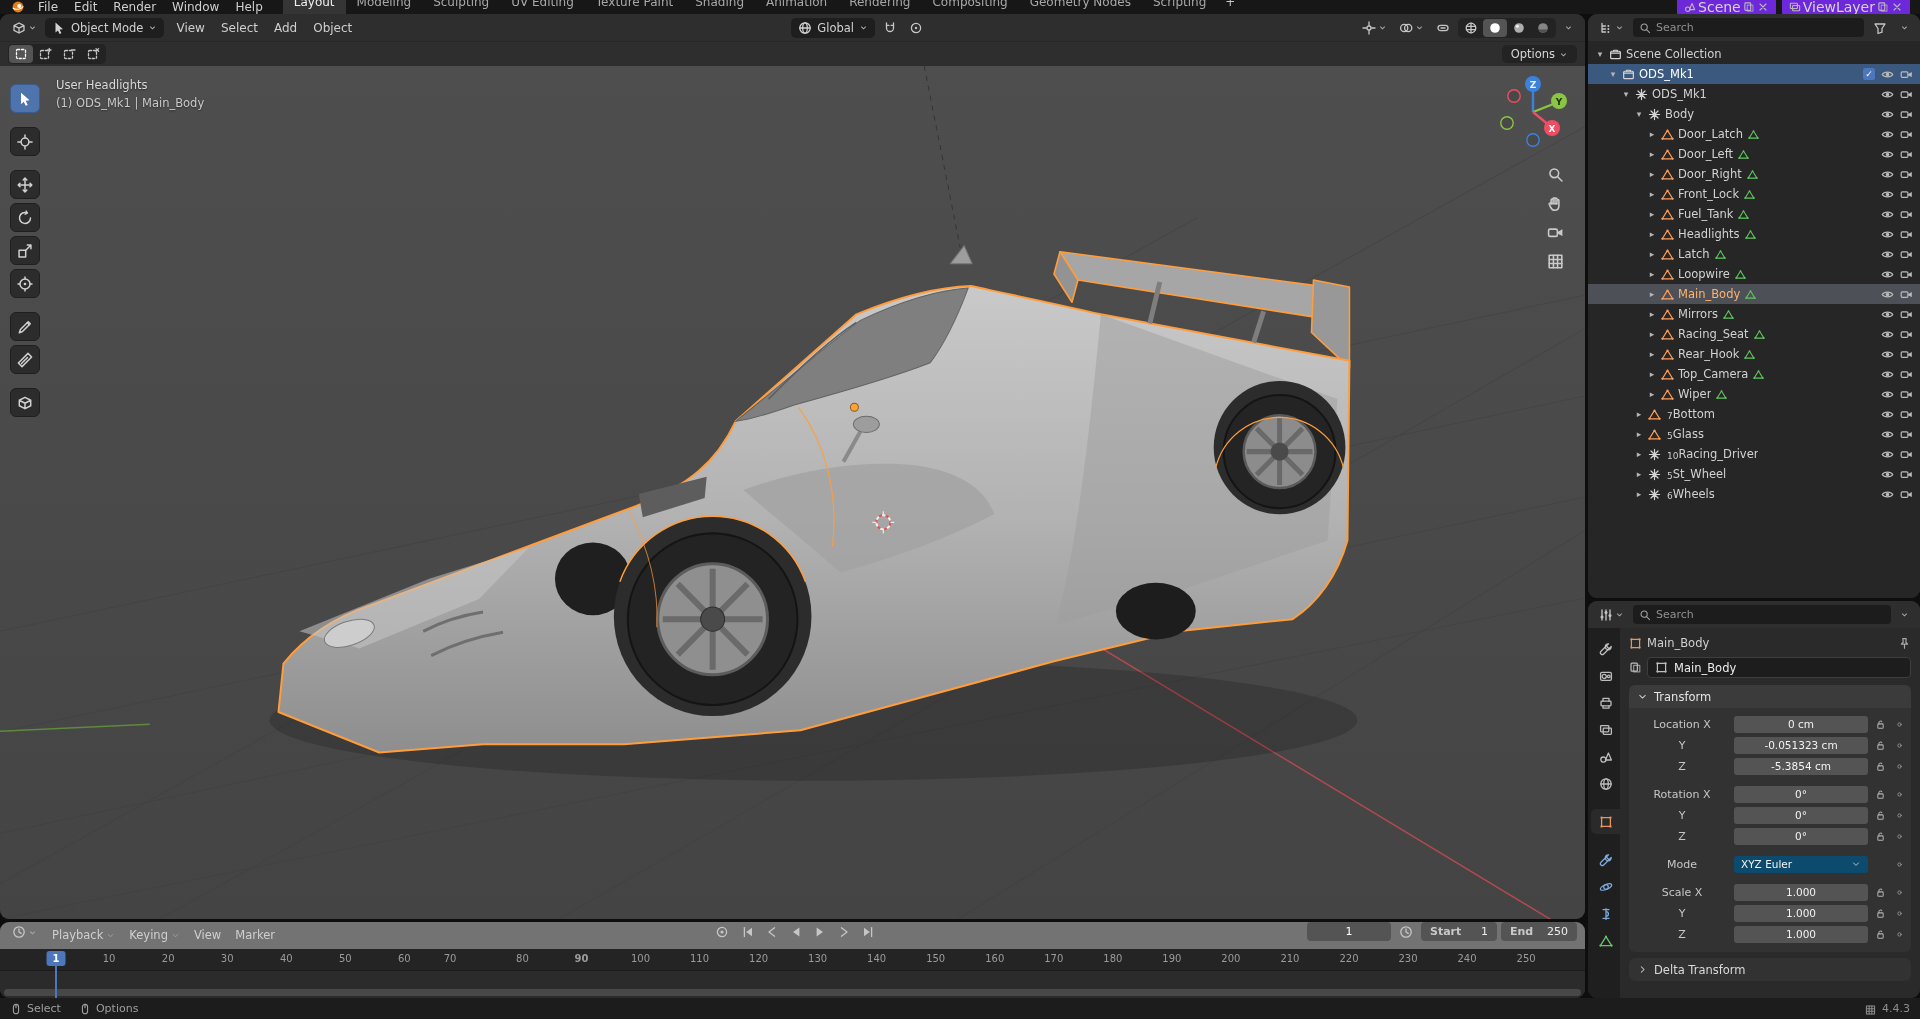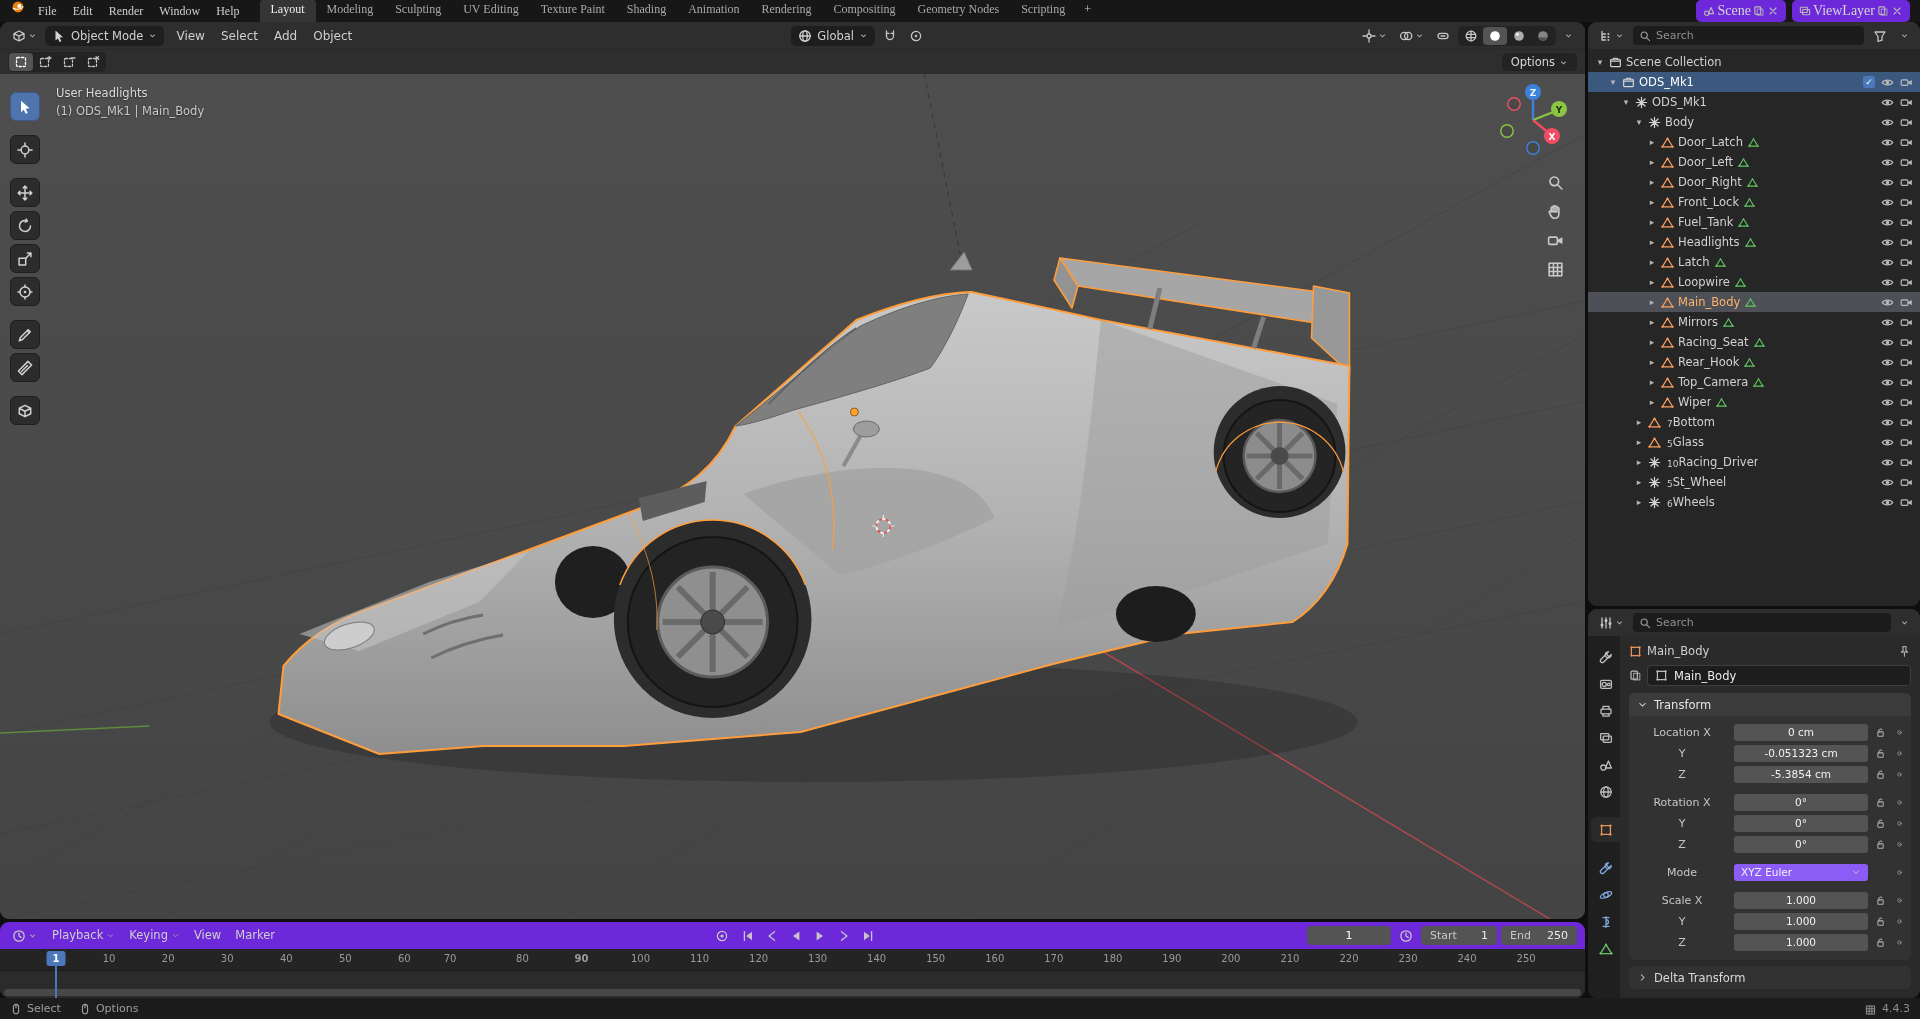--- a/index.html
+++ b/index.html
@@ -1,21 +1,21 @@
 <!DOCTYPE html>
 <html><head>
 <meta charset="utf-8">
 <style>
 *{box-sizing:border-box;user-select:none;margin:0;padding:0;}
 html,body{width:1920px;height:1019px;overflow:hidden;}
 body{background:#0e0e0e;font-family:"DejaVu Sans","Liberation Sans",sans-serif;font-size:12px;color:#d2d2d2;}
 .app{display:flex;flex-direction:column;height:100%;}
 .ic{width:14px;height:14px;fill:none;stroke:currentColor;stroke-width:1.3;stroke-linecap:round;stroke-linejoin:round;display:block;}
 
-.topbar{height:22px;background:#171717;display:flex;align-items:flex-start;padding:0 6px;flex:none;font-family:Liberation Serif, serif;}
+.topbar{height:14px;background:#171717;display:flex;align-items:center;padding:0 6px;flex:none;}
 .logo{width:24px;display:flex;justify-content:center;align-items:center;}
 .menus{display:flex;height:100%;align-items:center;}
 .menu-item{padding:0 8px;font-size:12px;color:#cfcfcf;line-height:26px;border-radius:3px;}
 .tabs{display:flex;align-items:flex-end;height:100%;margin-left:12px;flex:1;min-width:0;overflow:hidden;}
 .tab{padding:4px 11px 5px;font-size:12px;color:#a9a9a9;border-radius:6px 6px 0 0;white-space:nowrap;}
 .tab.active{background:#353535;color:#f0f0f0;}
 .tab.add{padding:4px 8px 5px;color:#c9c9c9;}
 .topbar-right{display:flex;gap:6px;margin-left:auto;align-items:center;padding-right:4px;}
 .widget{display:flex;align-items:center;gap:2px;background:#6d28d9;border-radius:5px;padding:3px 7px;color:#d6d6d6;font-size:14px;}
 .widget .ic{width:12px;height:12px;color:#b9b9b9;}
@@ -45,31 +45,31 @@
 .vp-overlay .l2{color:#c9c9c9;}
 .toolbar{position:absolute;left:10px;top:18px;display:flex;flex-direction:column;gap:4px;}
 .tool-btn{width:30px;height:29px;border-radius:6px;background:rgba(40,40,40,.88);border:1px solid #1f1f1f;display:flex;align-items:center;justify-content:center;color:#d0d0d0;}
 .tool-btn.active{background:#4f74ad;border-color:#3c5c8e;color:#fff;}
 .tool-btn .ic{width:16px;height:16px;}
 .tool-gap{height:6px;}
 .gizmo{position:absolute;right:12px;top:6px;}
 .nav-stack{position:absolute;right:21px;top:100px;display:flex;flex-direction:column;gap:12px;color:#c9c9c9;}
 .nav-stack .ic{width:17px;height:17px;}
 
-.tl-header{height:27px;background:#6d28d9;display:flex;align-items:center;padding:0 8px;gap:4px;flex:none;}
+.tl-header{height:27px;background:#737373;display:flex;align-items:flex-start;padding:0 8px;gap:4px;flex:none;}
 .tl-body{flex:1;position:relative;background:#262626;}
 .tl-ruler{position:absolute;top:0;left:0;right:0;height:22px;background:#242424;border-bottom:1px solid #1c1c1c;}
 .tick{position:absolute;top:4px;transform:translateX(-50%);font-size:10px;color:#9b9b9b;}
 .tl-track{position:absolute;top:22px;bottom:0;left:0;right:0;background:#2b2b2b;}
 .tl-scrollbar{position:absolute;left:4px;right:4px;bottom:2px;height:7px;border-radius:4px;background:#484848;}
 .playhead-line{position:absolute;top:15px;bottom:0;left:55px;width:2px;background:#4c77bd;}
 .playhead-badge{position:absolute;top:2px;left:56px;transform:translateX(-50%);background:#4c77bd;color:#fff;font-size:10px;line-height:15px;padding:0 6px;border-radius:3px;font-weight:bold;}
 .frame-field{background:#545454;border-radius:4px;padding:3px 12px;font-size:11px;color:#fff;min-width:84px;text-align:center;}
 .range-field{background:#545454;border-radius:4px;padding:3px 9px;font-size:11px;color:#ececec;display:flex;gap:12px;justify-content:space-between;min-width:76px;}
-.range-field .lbl{color:#c9c9c9;}
+.range-field .lbl{color:#c9c9c9;font-weight:bold;}
 .transport{display:flex;align-items:center;gap:2px;}
 .menu-sm{padding:0 7px;font-size:11.5px;color:#cfcfcf;line-height:27px;display:flex;align-items:center;gap:3px;}
 
 .ol-header,.pr-header{height:27px;background:#2e2e2e;display:flex;align-items:center;gap:5px;padding:7px 7px;flex:none;}
 .search{flex:1;display:flex;align-items:center;gap:5px;background:#1c1c1c;border-radius:4px;padding:2px 6px;height:19px;min-width:0;}
 .search input{background:transparent;border:none;outline:none;color:#cfcfcf;font-size:11px;width:100%;font-family:inherit;}
 .search input::placeholder{color:#8f8f8f;}
 .search .ic{width:12px;height:12px;color:#9f9f9f;flex:none;}
 .ol-body{flex:1;padding:3px 0;background:#262626;}
 .ol-row{height:20px;display:flex;align-items:center;font-size:11.5px;color:#d2d2d2;padding-right:7px;}
@@ -104,21 +104,21 @@
 .name-row .ic{width:13px;height:13px;color:#bdbdbd;}
 .name-field{flex:1;display:flex;align-items:center;gap:6px;background:#1d1d1d;border:1px solid #3e3e3e;border-radius:4px;padding:2px 7px;height:21px;font-size:11.5px;color:#ececec;}
 .panel{background:#323232;border-radius:6px;overflow:hidden;}
 .panel-header{height:23px;display:flex;align-items:center;gap:6px;padding:0 8px;background:#3b3b3b;font-size:11.5px;color:#e4e4e4;}
 .panel-header .ic{width:11px;height:11px;color:#c9c9c9;}
 .panel-body{padding:7px 6px 9px;display:flex;flex-direction:column;gap:3px;}
 .tr-row{display:flex;align-items:center;gap:5px;height:18px;}
 .tr-row.gap{margin-top:7px;}
 .tr-label{width:94px;text-align:center;color:#c6c6c6;font-size:11px;flex:none;}
 .tr-field{flex:1;background:#545454;border-radius:3px;height:17px;display:flex;align-items:center;justify-content:center;font-size:10.5px;color:#f2f2f2;min-width:0;}
-.tr-field.dropdown{background:#8b5cf6;justify-content:space-between;padding:0 7px;gap:28px;}
+.tr-field.dropdown{background:#0c4a6e;justify-content:space-between;padding:0 7px;gap:28px;}
 .tr-field .ic{width:10px;height:10px;color:#c9c9c9;}
 .tr-lock{width:15px;color:#b2b2b2;display:flex;justify-content:center;flex:none;}
 .tr-lock .ic{width:11px;height:11px;}
 .tr-dot{width:12px;color:#9a9a9a;display:flex;justify-content:center;flex:none;}
 .tr-dot .ic{width:9px;height:9px;}
 .subpanel{margin-top:6px;background:#323232;border-radius:6px;height:23px;display:flex;align-items:center;gap:6px;padding:0 8px;font-size:11.5px;color:#dadada;flex:none;}
 .subpanel .ic{width:11px;height:11px;color:#c9c9c9;}
 
 .statusbar{height:21px;background:#1c1c1c;display:flex;align-items:center;padding:0 10px;gap:18px;color:#9f9f9f;font-size:11px;flex:none;}
 .sb-item{display:flex;align-items:center;gap:5px;}

